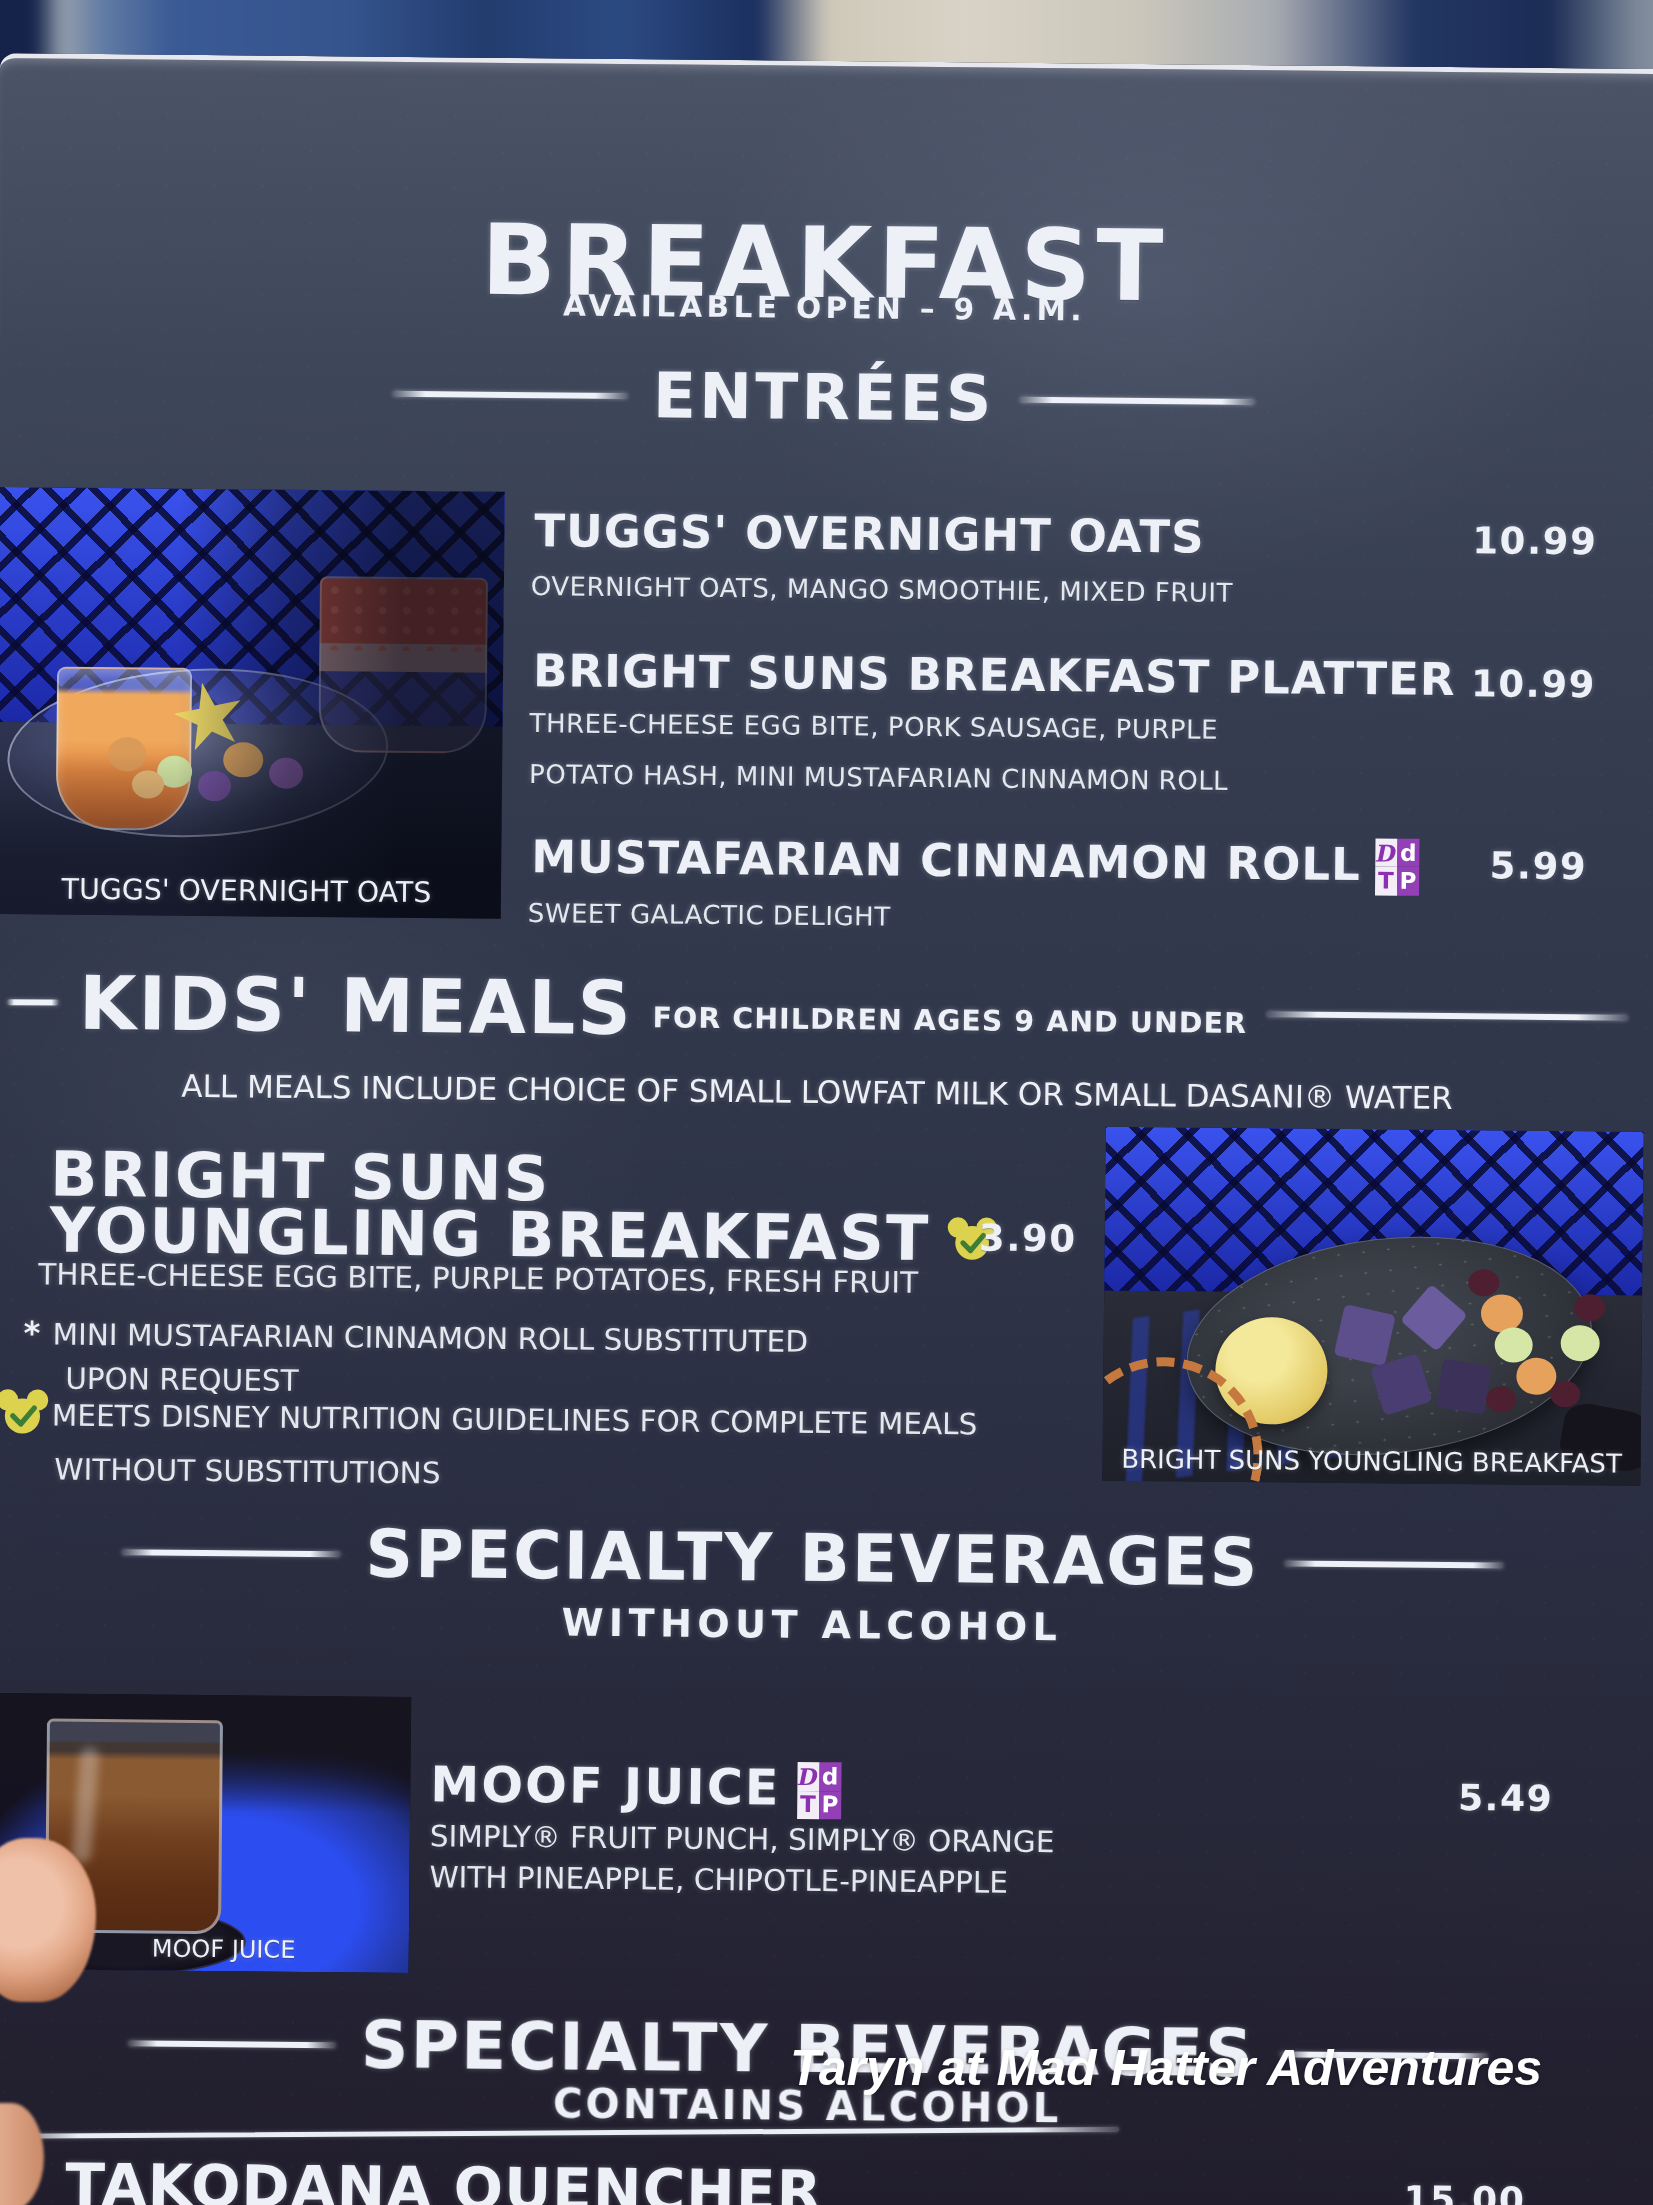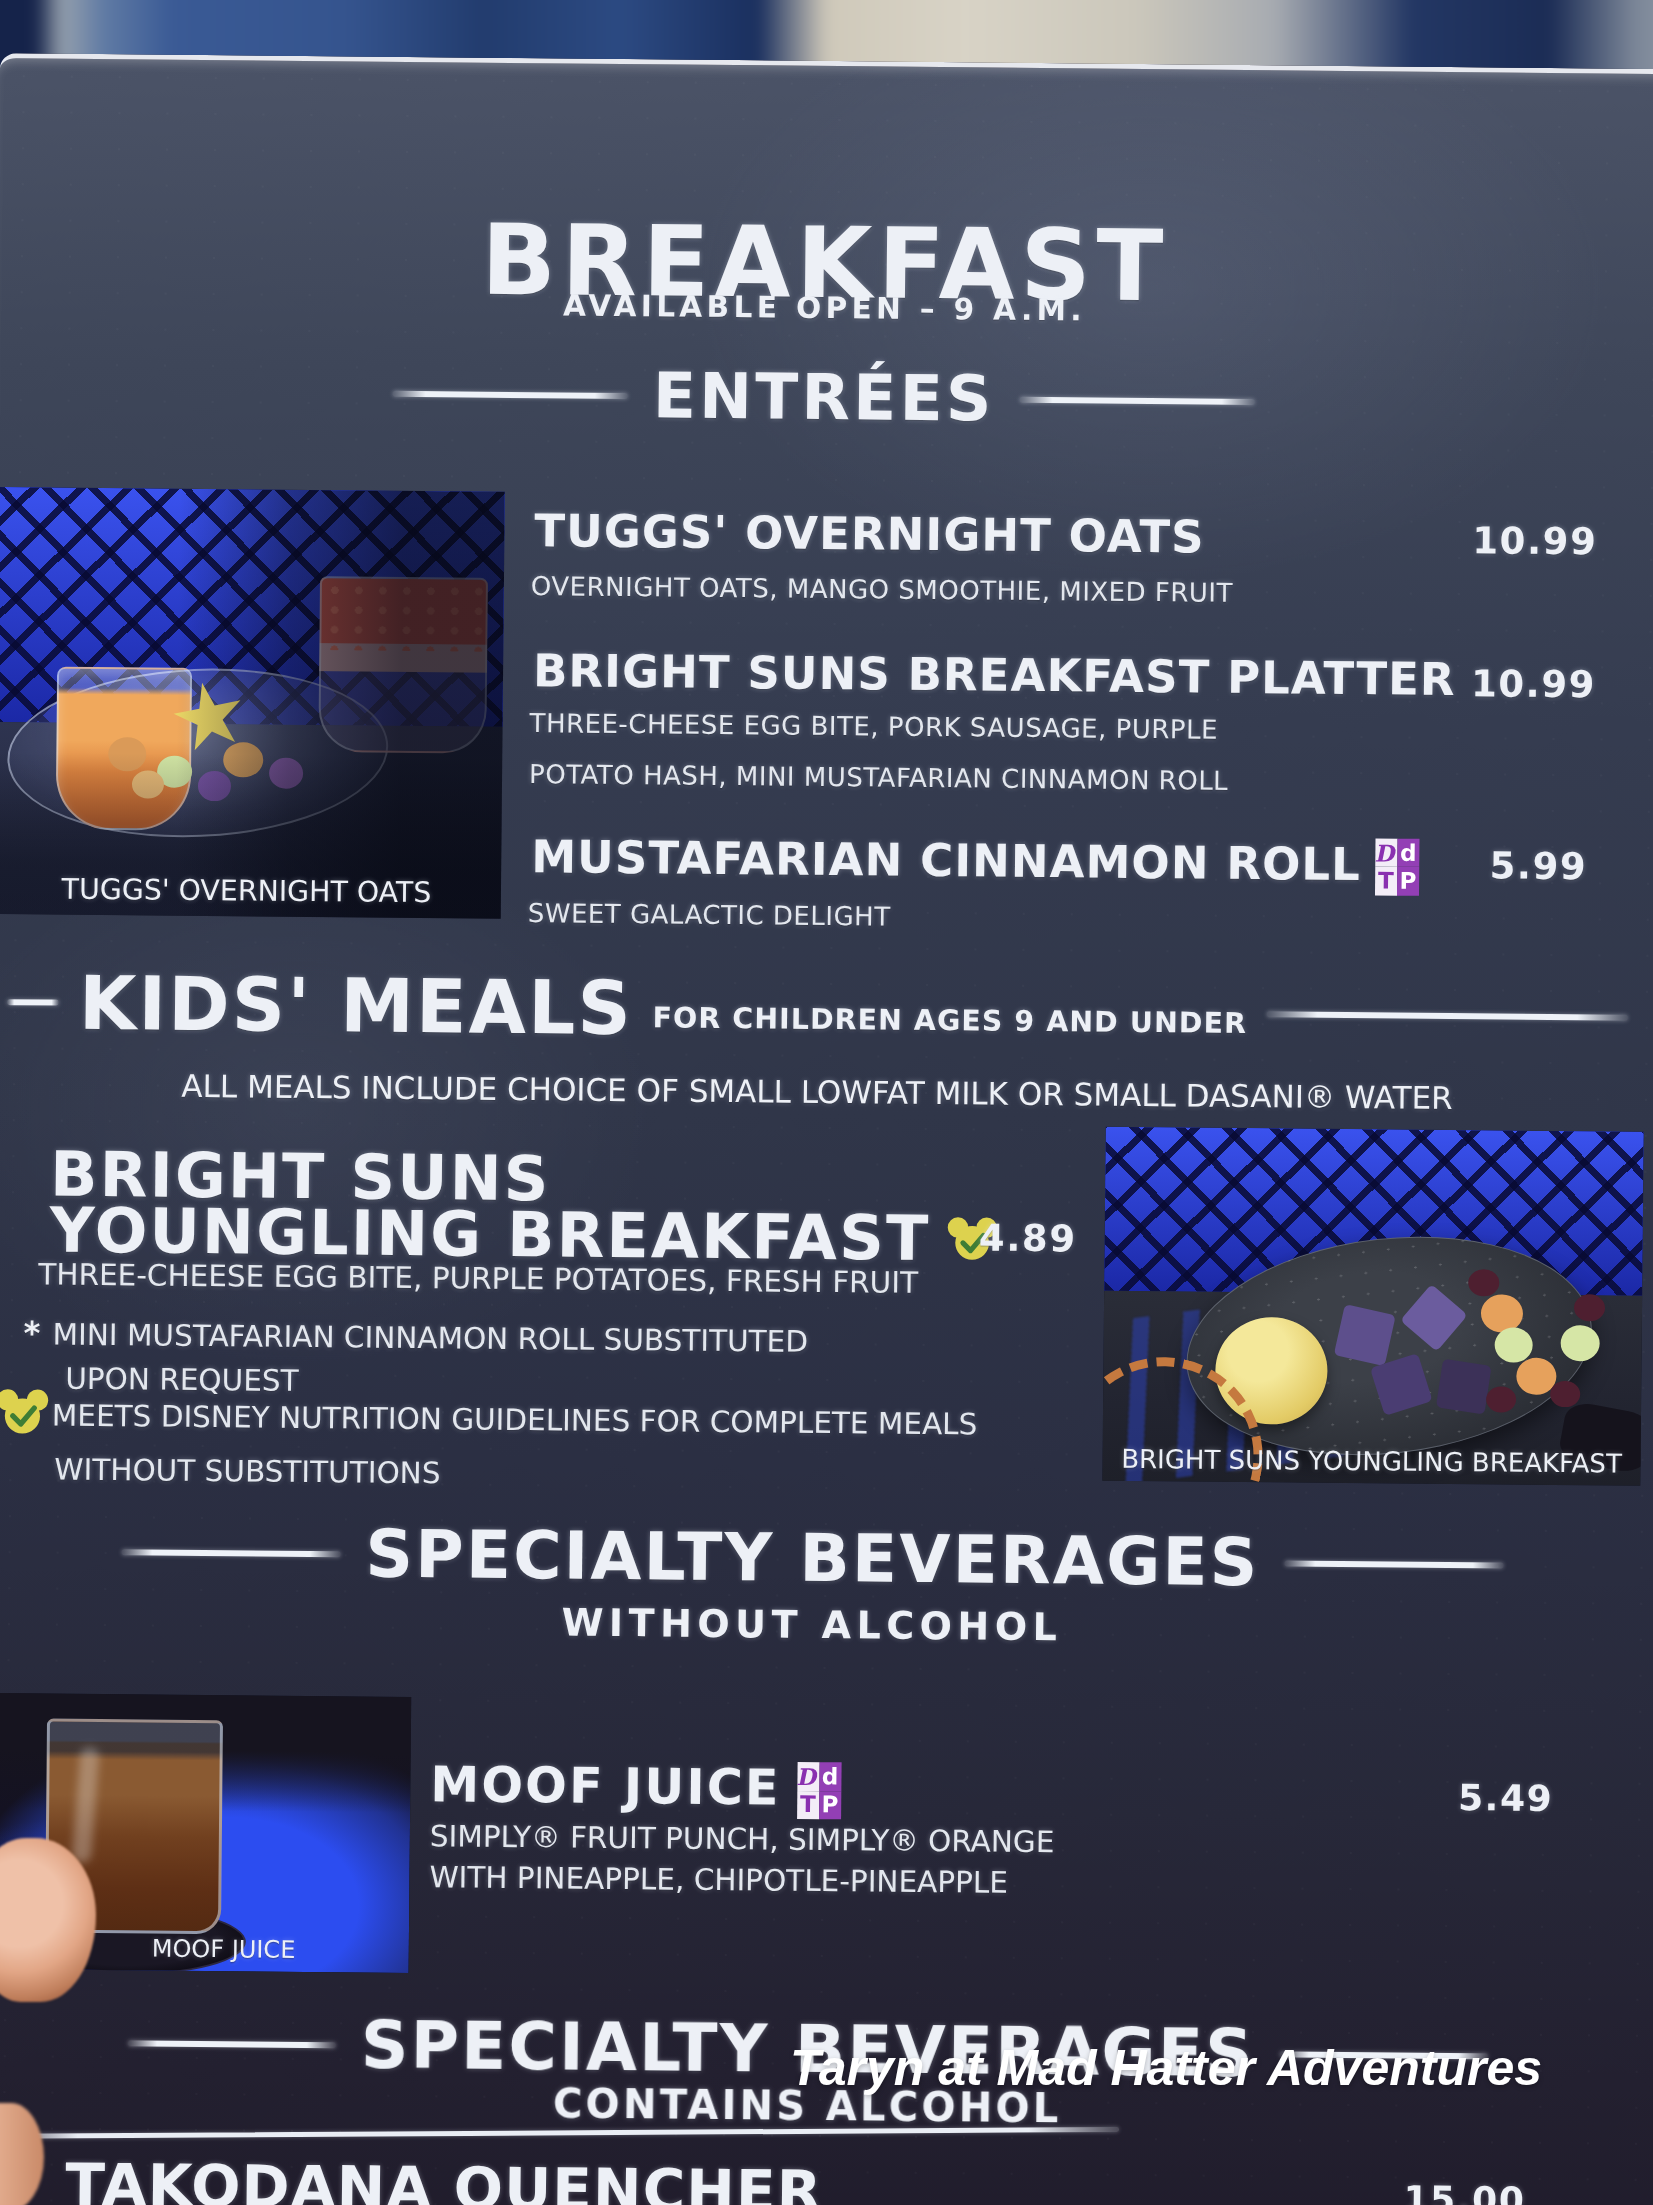--- a/index.html
+++ b/index.html
@@ -235,21 +235,21 @@
     <div class="abs chalk b t-kname" style="left:61px;top:1079px;">BRIGHT SUNS</div>
     <div class="abs rowflex" style="left:61px;top:1135px;gap:15.3px;">
       <span class="chalk b t-kname">YOUNGLING BREAKFAST</span>
       <svg width="53" height="46" viewBox="0 0 100 90">
         <circle cx="22" cy="22" r="20" fill="#ddd24e"></circle>
           <circle cx="78" cy="22" r="20" fill="#ddd24e"></circle>
         <circle cx="50" cy="52" r="33" fill="#ddd24e"></circle>
         <path d="M32 52 L47 67 L72 37" stroke="#3e7d35" stroke-width="10" fill="none" stroke-linecap="round" stroke-linejoin="round"></path>
       </svg>
     </div>
-    <div class="abs chalk price" style="left:984px;top:1149px;width:104px;">4.89</div>
+    <div class="abs chalk price" style="left:984px;top:1149px;width:104px;">3.90</div>
     <div class="abs chalk dim t-desc2" style="left:50px;top:1199px;">THREE-CHEESE EGG BITE, PURPLE POTATOES, FRESH FRUIT</div>
     <div class="abs chalk b" style="left:36px;top:1256px;font-size:32px;">*</div>
     <div class="abs chalk dim t-desc2" style="left:65px;top:1259px;">MINI MUSTAFARIAN CINNAMON ROLL SUBSTITUTED</div>
     <div class="abs chalk dim t-desc2" style="left:78px;top:1303px;">UPON REQUEST</div>
 
     <svg class="abs" style="left:7.7px;top:1330px;" width="55" height="48" viewBox="0 0 100 90">
       <circle cx="22" cy="22" r="20" fill="#ddd24e"></circle>
         <circle cx="78" cy="22" r="20" fill="#ddd24e"></circle>
       <circle cx="50" cy="52" r="33" fill="#ddd24e"></circle>
       <path d="M32 52 L47 67 L72 37" stroke="#3e7d35" stroke-width="10" fill="none" stroke-linecap="round" stroke-linejoin="round"></path>

